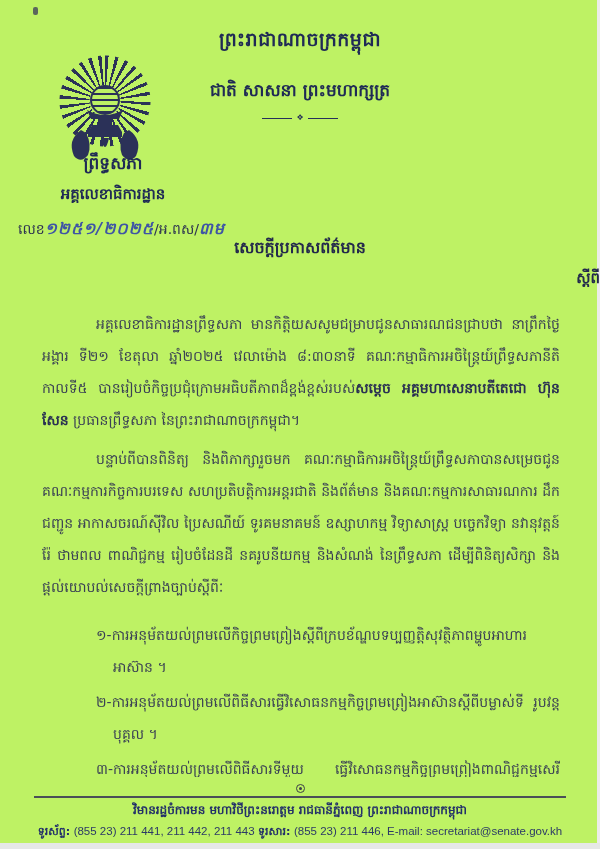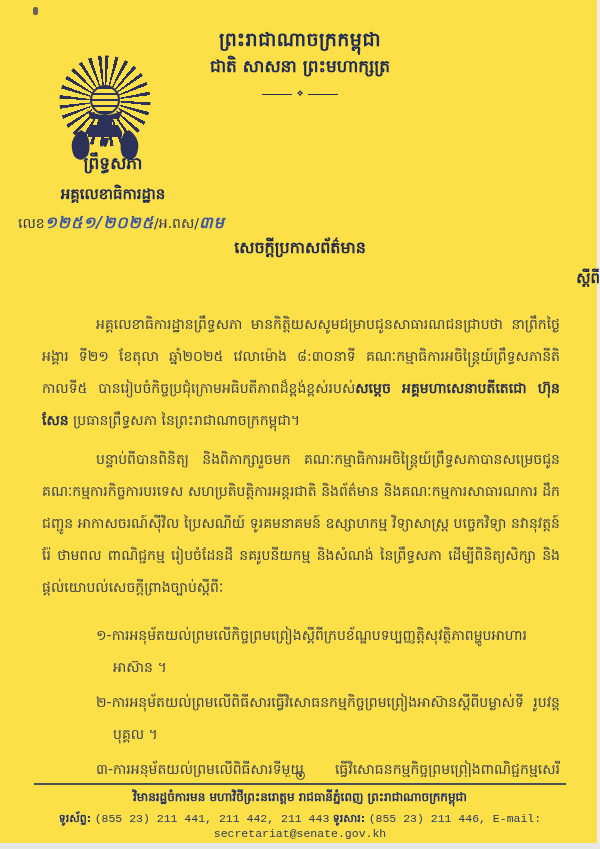--- a/index.html
+++ b/index.html
@@ -1,29 +1,29 @@
 <!DOCTYPE html>
 <html><head>
 <meta charset="utf-8">
 <style>
   * { margin:0; padding:0; box-sizing:border-box; }
   html,body { background:#9a9a9a; }
   .page {
     position:relative; width:600px; height:849px; margin:0 auto;
-    background:#fde047; overflow:hidden;
+    background:#bef264; overflow:hidden;
     font-family:"DejaVu Sans","Liberation Sans",sans-serif;
     color:#3a4154;
   }
   
   .speck { position:absolute; left:33px; top:7px; width:5px; height:8px; background:#4a4f5a; border-radius:2px; opacity:.85; }
 
   
   .motto { position:absolute; top:27px; left:0; width:100%; text-align:center; color:#1f2a55; }
   .motto-l1 { font-size:19px; font-weight:bold; letter-spacing:.5px; }
-  .motto-l2 { font-size:17px; font-weight:bold; margin-top:0; }
+  .motto-l2 { font-size:17px; font-weight:bold; margin-top:24px; }
   .motto-divider { margin-top:10px; display:flex; align-items:center; justify-content:center; gap:4px; }
   .motto-divider .dline { width:30px; border-top:1.6px solid #273059; }
   .motto-divider .dglyph { font-size:8px; color:#273059; line-height:1; }
 
   
   .emblem { position:absolute; left:50px; top:54px; width:110px; height:106px; }
   .rays {
     position:absolute; left:50%; top:0; transform:translateX(-50%);
     width:94px; height:94px; border-radius:50%;
     background:repeating-conic-gradient(#2b3158 0deg 4.5deg, transparent 4.5deg 13deg);
@@ -35,21 +35,21 @@
     width:30px; height:30px; border-radius:50%;
     border:2.5px solid #2b3158;
     background:repeating-linear-gradient(#2b3158 0 2.5px, transparent 2.5px 6px);
   }
   .pedestal { position:absolute; left:50%; top:56px; transform:translateX(-50%); }
 
   
   .letterhead { position:absolute; left:8px; top:152px; width:210px; text-align:center; color:#1f2a55; }
   .lh-institution { font-size:17px; font-weight:bold;text-align:center; }
   .lh-dept { font-size:15px; font-weight:bold; margin-top:7px; }
-  .lh-ref { font-size:14px; margin-top:6px; color:#2c3350; white-space:nowrap; text-align:right; padding-left:10px; }
+  .lh-ref { font-size:14px; margin-top:12px; color:#2c3350; white-space:nowrap; text-align:right; padding-left:10px; }
   .lh-ref .hand { color:#3e55a5; font-style:italic; font-weight:600; font-size:16px; letter-spacing:1px; }
 
   
   .doc-title { position:absolute; top:237px; left:0; width:100%; text-align:center; color:#23294c; }
   .dt-l1 { font-size:16px; font-weight:bold; }
   .dt-l2 { font-size:15px; font-weight:bold; margin-top:7px;text-align:right; }
   .dt-l3 { font-size:16px; font-weight:bold; margin-top:7px; }
 
   
   .body-text { position:absolute; top:308px; left:42px; right:40px; bottom:72px;
@@ -61,21 +61,21 @@
   .items .num { font-weight:500; }
 
   
   .doc-footer { position:absolute; left:0; bottom:9px; width:100%; text-align:center; color:#233069; }
   .f-orn { width:9px; height:9px; border:1.5px solid #3c4048; border-radius:50%; margin:0 auto 3px;
            display:flex; align-items:center; justify-content:center; }
   .f-orn::after { content:""; width:3px; height:3px; background:#3c4048; border-radius:50%; }
   .f-rule { margin:0 34px 4px; border-top:2px solid #4a4f57; }
   .f-line1 { font-size:12px; font-weight:bold; }
   .f-line2 { font-size:11px; margin-top:4px; }
-  .f-line2 .lat { font-family:Liberation Mono, monospace; font-size:11.5px; color:#2c3a66; }
+  .f-line2 .lat { font-family:Liberation Sans, sans-serif; font-size:11.5px; color:#2c3a66; }
   .f-line2 b { font-size:11px; }
 
   .bottom-strip { position:absolute; left:0; bottom:0; width:100%; height:6px; background:#e6e8e6; }
   .right-edge { position:absolute; right:0; top:0; width:3px; height:100%; background:#ececea; }
 </style>
 </head>
 <body>
 
 <div class="page">
 

